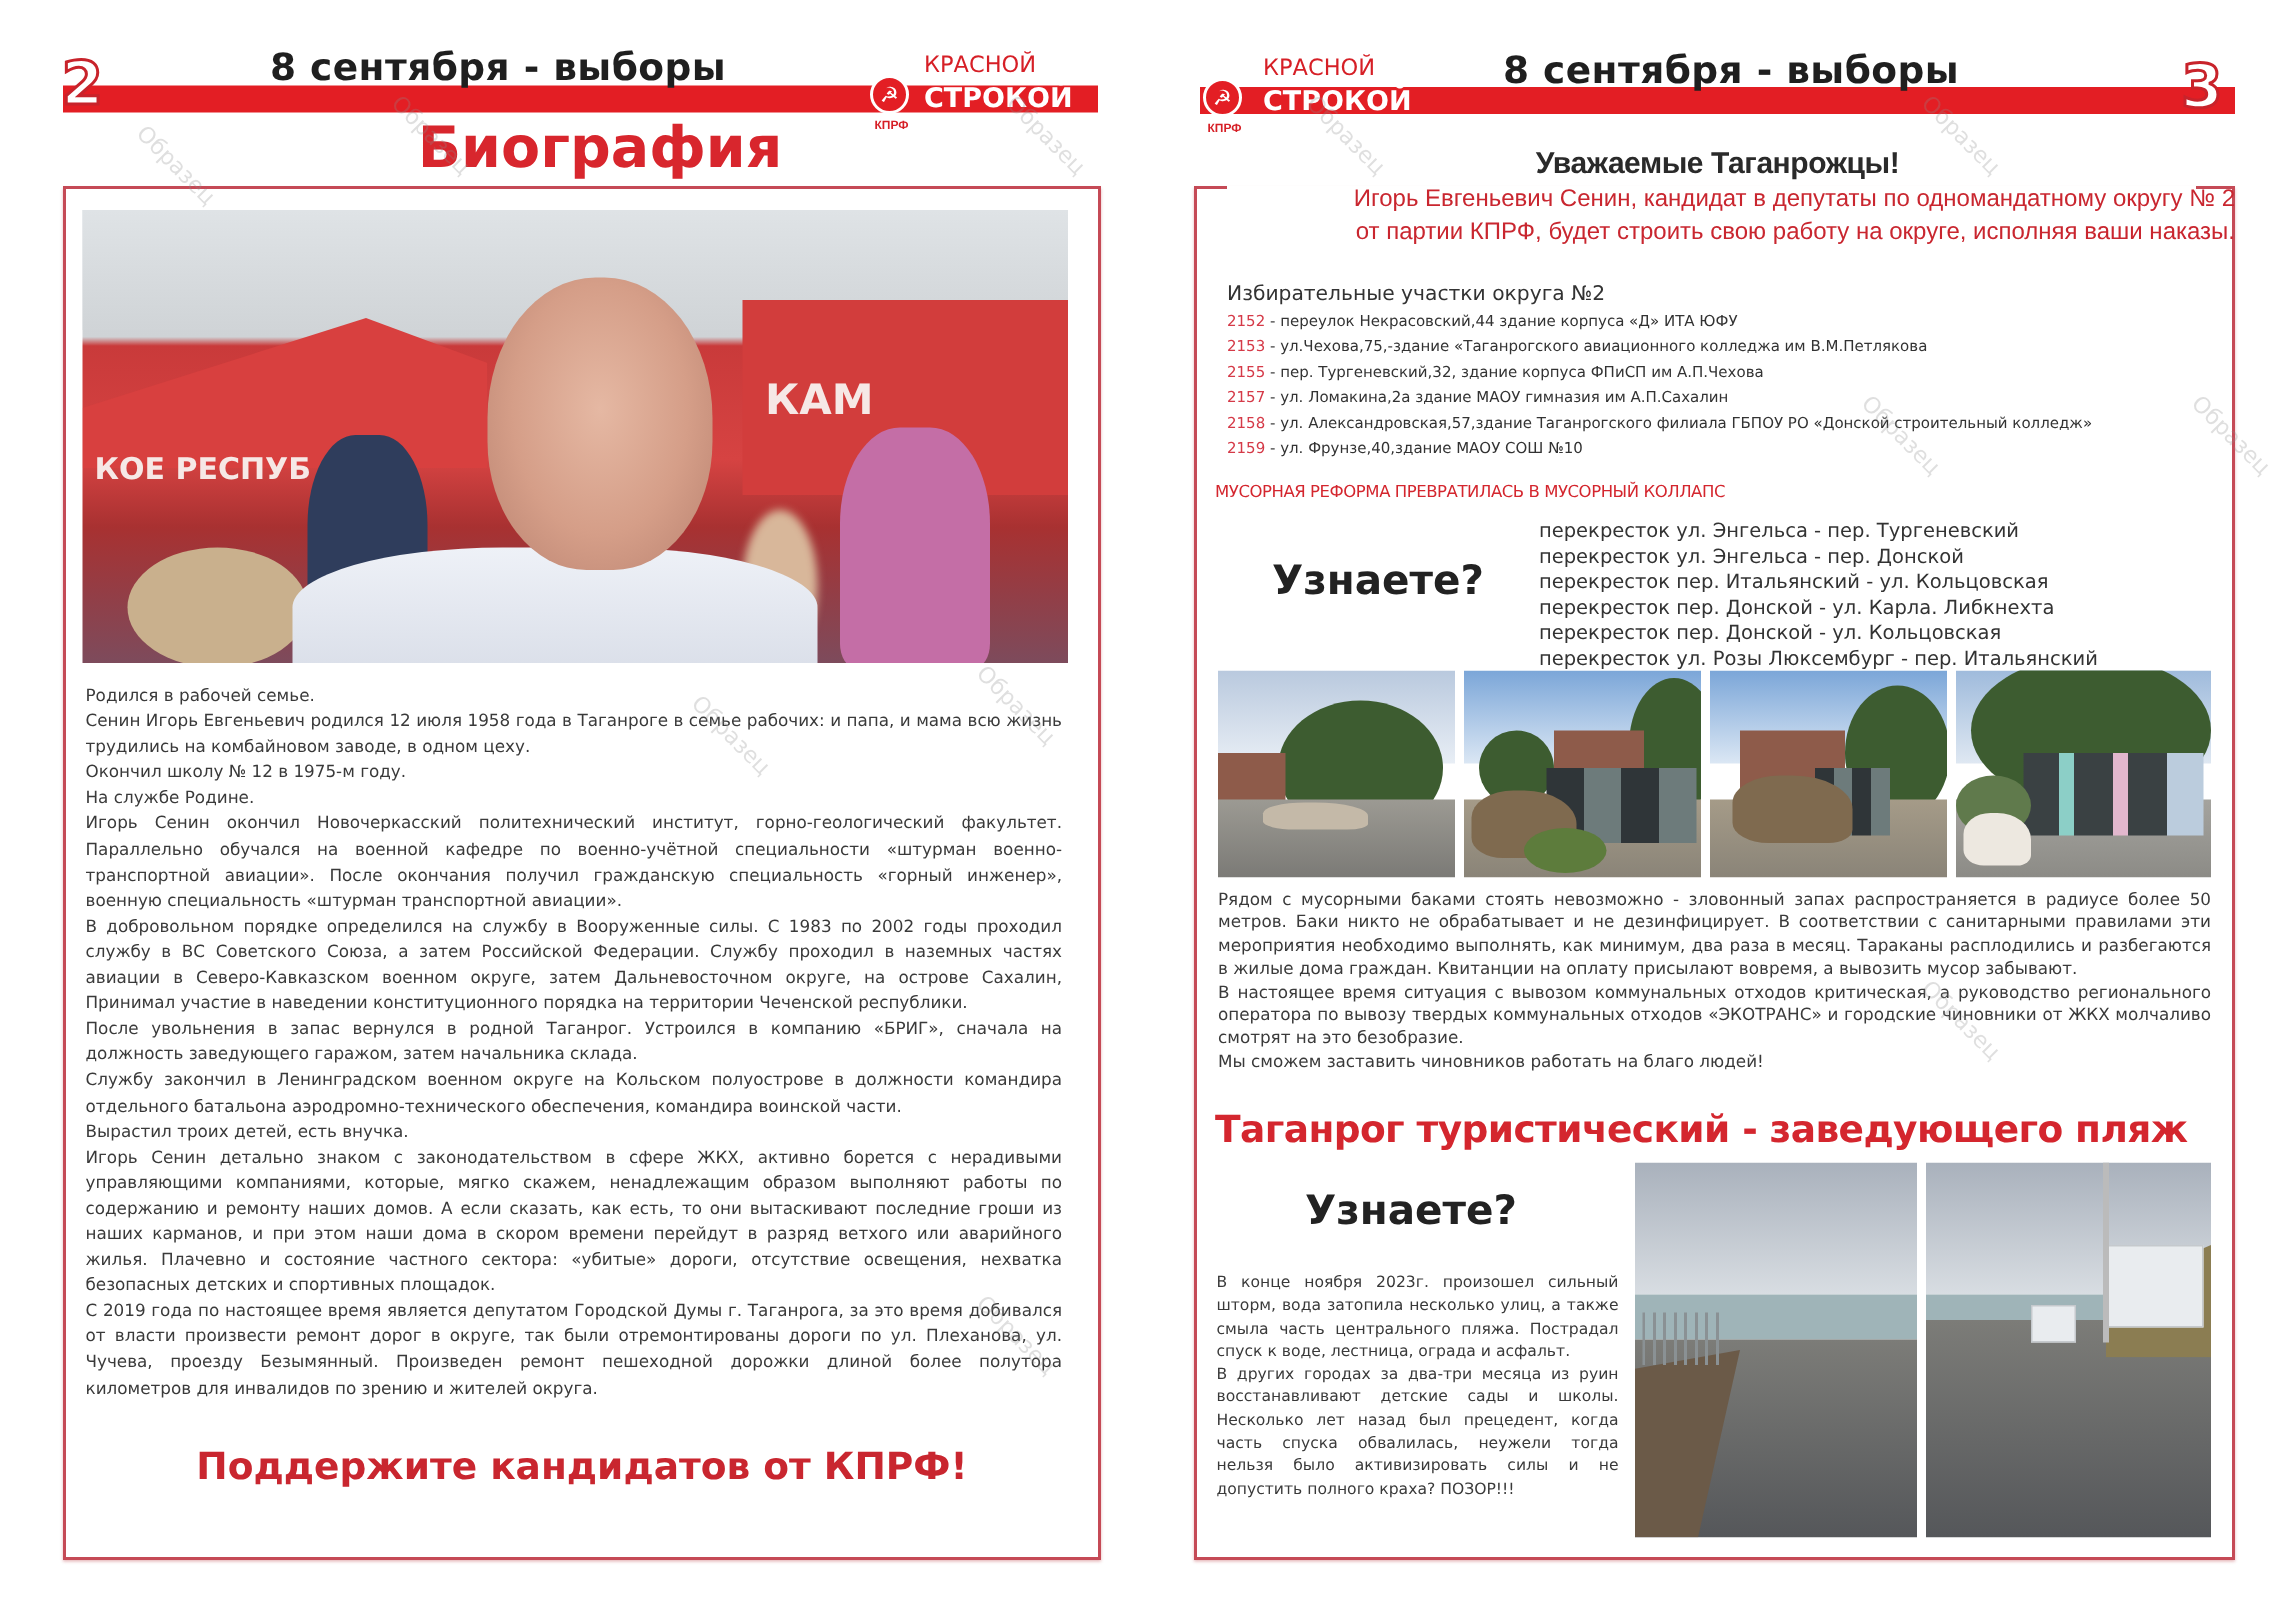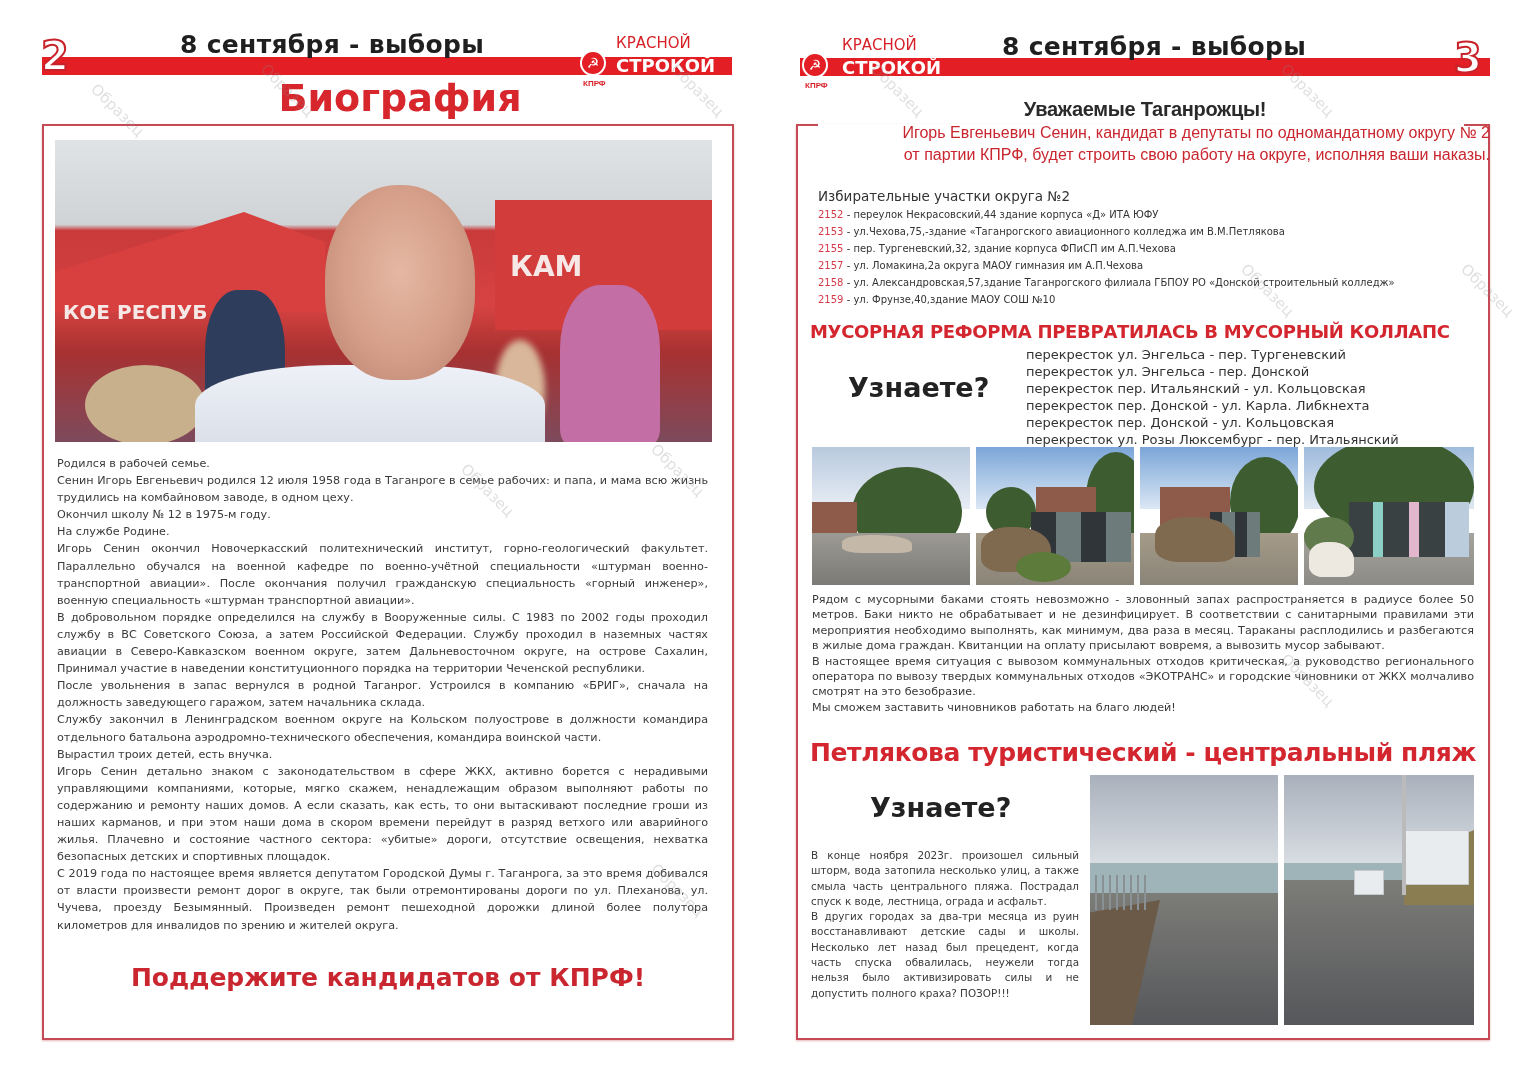--- a/index.html
+++ b/index.html
@@ -37,21 +37,21 @@
 
   .cta { position: absolute; font-family: "DejaVu Sans", sans-serif; font-weight: bold; font-size: 25px; color: #c9262f; text-align: center; line-height: 32px; }
 
   
   .greeting { position: absolute; font-family: "Liberation Sans", sans-serif; font-weight: bold; font-size: 20px; color: #2a2a2a; text-align: center; letter-spacing: -0.3px; }
   .intro { position: absolute; font-family: "Liberation Sans", sans-serif; font-size: 16px; line-height: 22px; color: #c9262f; text-align: right; }
   .polls-title { position: absolute; font-family: "DejaVu Sans", sans-serif; font-size: 13.5px; color: #333; }
   .polls { position: absolute; list-style: none; font-family: "DejaVu Sans", sans-serif; font-size: 10px; line-height: 17px; color: #333; }
   .polls .num { color: #d53a48; }
 
-  .trash-title { position: absolute; font-family: "DejaVu Sans", sans-serif; font-weight: bold; font-size: 18px; color: #d4262e; letter-spacing: -0.3px; white-space: nowrap; }
+  .trash-title { position: absolute; font-family: "DejaVu Sans", sans-serif; font-weight: normal; font-size: 11px; color: #d4262e; letter-spacing: -0.3px; white-space: nowrap; }
   .know { position: absolute; font-family: "DejaVu Sans", sans-serif; font-weight: bold; font-size: 27px; color: #222; }
   .crossroads { position: absolute; list-style: none; font-family: "DejaVu Sans", sans-serif; font-size: 13px; line-height: 17px; color: #333; white-space: nowrap; }
 
   .thumb { position: absolute; overflow: hidden; }
   .sky { position: absolute; left: 0; right: 0; top: 0; height: 45%; background: linear-gradient(180deg, #7ba6d8, #dbe7f4); }
   .ground { position: absolute; left: 0; right: 0; bottom: 0; height: 38%; background: linear-gradient(180deg, #9c9a93, #7b7a76); }
   .trees { position: absolute; border-radius: 50%; background: #3d5c30; }
   .house { position: absolute; background: #8e5b4a; }
   .bins { position: absolute; background: linear-gradient(90deg, #2f3538 0 25%, #6d7b7b 25% 50%, #2f3538 50% 75%, #6d7b7b 75%); }
   .junk { position: absolute; border-radius: 40% 50% 20% 30%; background: #7f6a4f; }
@@ -145,21 +145,21 @@
   <div class="intro" style="left:36px; top:122px; width:690px;">
     <div>Игорь Евгеньевич Сенин, кандидат в депутаты по одномандатному округу № 2</div>
     <div>от партии КПРФ, будет строить свою работу на округе, исполняя ваши наказы.</div>
   </div>
 
   <div class="polls-title" style="left:54px; top:188px;">Избирательные участки округа №2</div>
   <ul class="polls" style="left:54px; top:206px; width:680px;">
     <li><span class="num">2152</span><span> - переулок Некрасовский,44 здание корпуса «Д» ИТА ЮФУ</span></li>
     <li><span class="num">2153</span><span> - ул.Чехова,75,-здание «Таганрогского авиационного колледжа им В.М.Петлякова</span></li>
     <li><span class="num">2155</span><span> - пер. Тургеневский,32, здание корпуса ФПиСП им А.П.Чехова</span></li>
-    <li><span class="num">2157</span><span> - ул. Ломакина,2а округа МАОУ гимназия им А.П.Чехова</span></li>
+    <li><span class="num">2157</span><span> - ул. Ломакина,2а здание МАОУ гимназия им А.П.Сахалин</span></li>
     <li><span class="num">2158</span><span> - ул. Александровская,57,здание Таганрогского филиала ГБПОУ РО «Донской строительный колледж»</span></li>
     <li><span class="num">2159</span><span> - ул. Фрунзе,40,здание МАОУ СОШ №10</span></li>
   </ul>
 
   <div class="trash-title" style="left:46px; top:321px;">МУСОРНАЯ РЕФОРМА  ПРЕВРАТИЛАСЬ В МУСОРНЫЙ КОЛЛАПС</div>
   <div class="know" style="left:84px; top:372px;">Узнаете?</div>
   <ul class="crossroads" style="left:262px; top:346px;">
     <li>перекресток ул. Энгельса - пер. Тургеневский</li>
     <li>перекресток ул. Энгельса - пер. Донской</li>
     <li>перекресток пер. Итальянский - ул. Кольцовская</li>
@@ -201,21 +201,21 @@
     <div class="trees" style="left:0;top:70px;width:50px;height:40px;background:#607a4c;"></div>
     <div class="junk" style="left:5px;top:95px;width:45px;height:35px;background:#ede8e0;"></div>
   </div>
 
   <div class="trash-text" style="left:48px; top:592px; width:662px;">
     <p>Рядом с мусорными баками стоять невозможно - зловонный запах распространяется в радиусе более 50 метров. Баки никто не обрабатывает и не дезинфицирует. В соответствии с  санитарными правилами эти мероприятия необходимо выполнять, как минимум, два раза в месяц. Тараканы расплодились и разбегаются в жилые дома граждан. Квитанции на оплату присылают вовремя, а вывозить мусор забывают.</p>
     <p>В настоящее время ситуация с вывозом коммунальных отходов критическая, а руководство регионального оператора по вывозу твердых коммунальных отходов «ЭКОТРАНС» и городские чиновники от ЖКХ молчаливо смотрят на это безобразие.</p>
     <p>Мы сможем заставить чиновников работать на благо людей!</p>
   </div>
 
-  <div class="beach-title" style="left:46px; top:738px;">Петлякова туристический - центральный пляж</div>
+  <div class="beach-title" style="left:46px; top:738px;">Таганрог туристический - заведующего пляж</div>
   <div class="know" style="left:106px; top:792px;">Узнаете?</div>
 
   <div class="beach-text" style="left:47px; top:848px; width:268px;">
     <p>В конце ноября 2023г. произошел сильный шторм, вода затопила несколько улиц, а также смыла часть центрального пляжа. Пострадал спуск к воде, лестница, ограда и  асфальт.</p>
     <p>В других городах за два-три месяца из руин восстанавливают детские сады и школы. Несколько лет назад был прецедент, когда часть спуска обвалилась, неужели тогда нельзя было активизировать силы и не допустить полного краха?   ПОЗОР!!!</p>
   </div>
 
   <div class="thumb" style="left:326px; top:775px; width:188px; height:250px;">
     <div class="bsky"></div>
     <div class="sea"></div>

